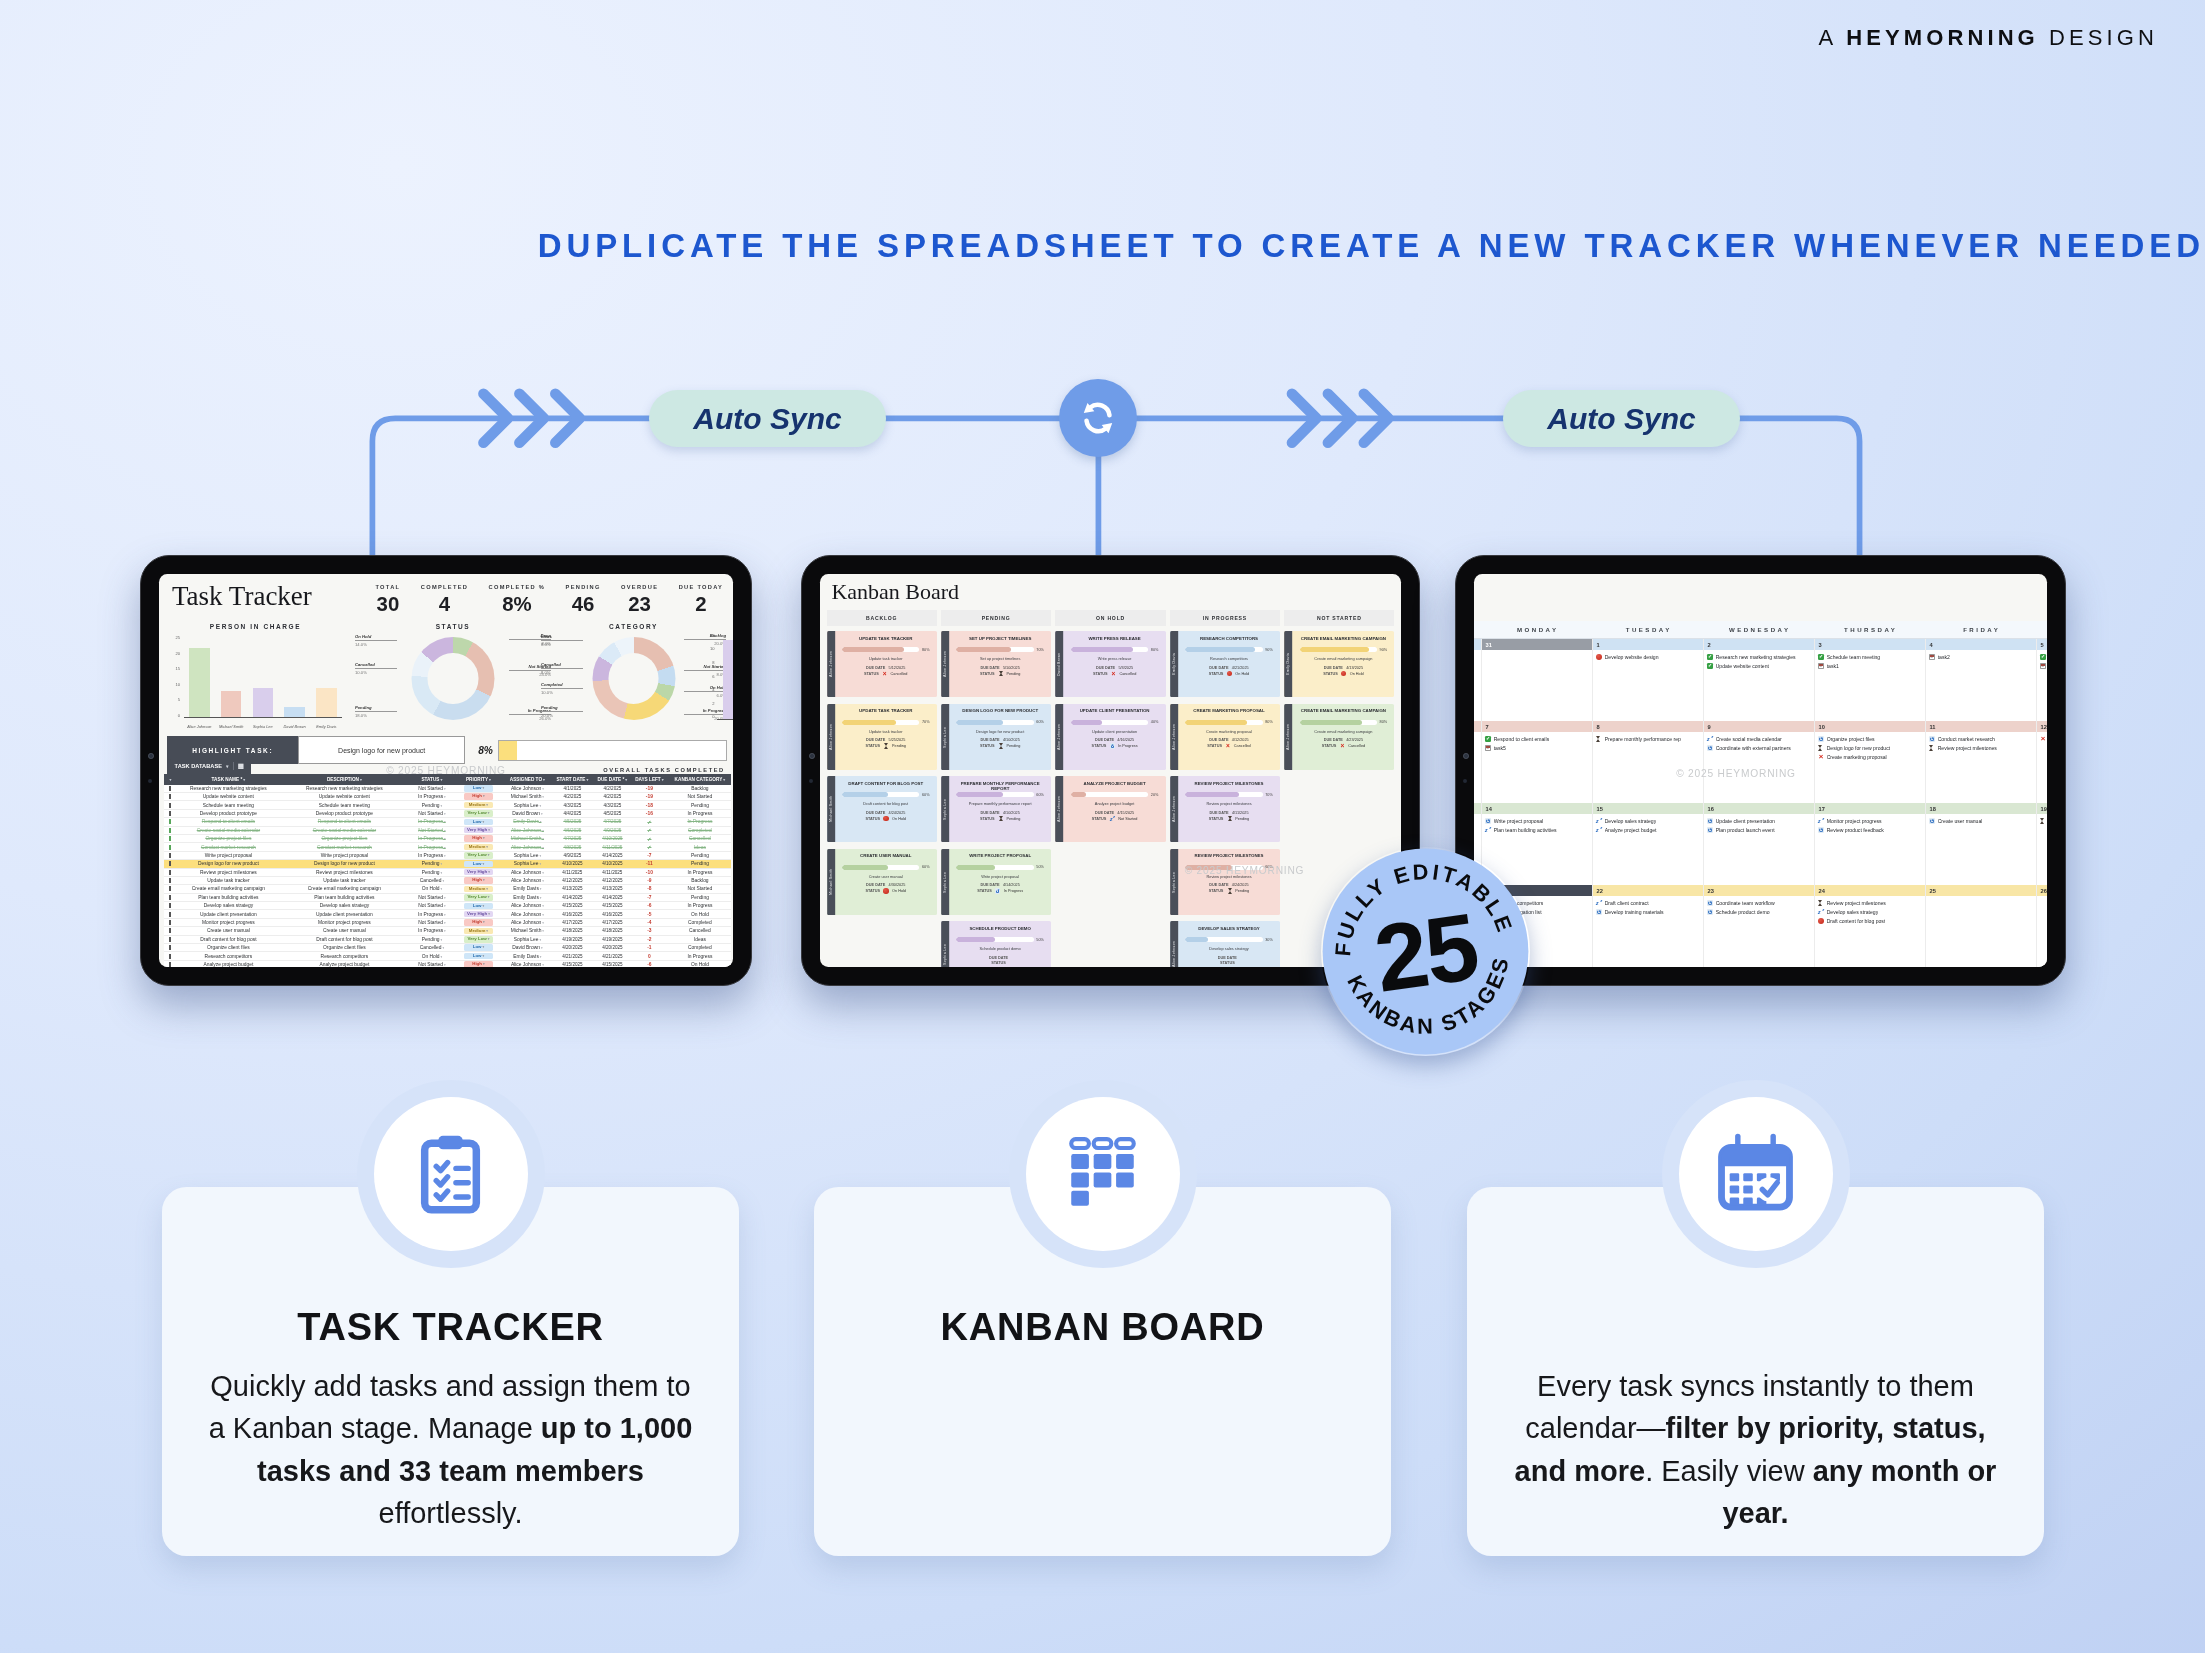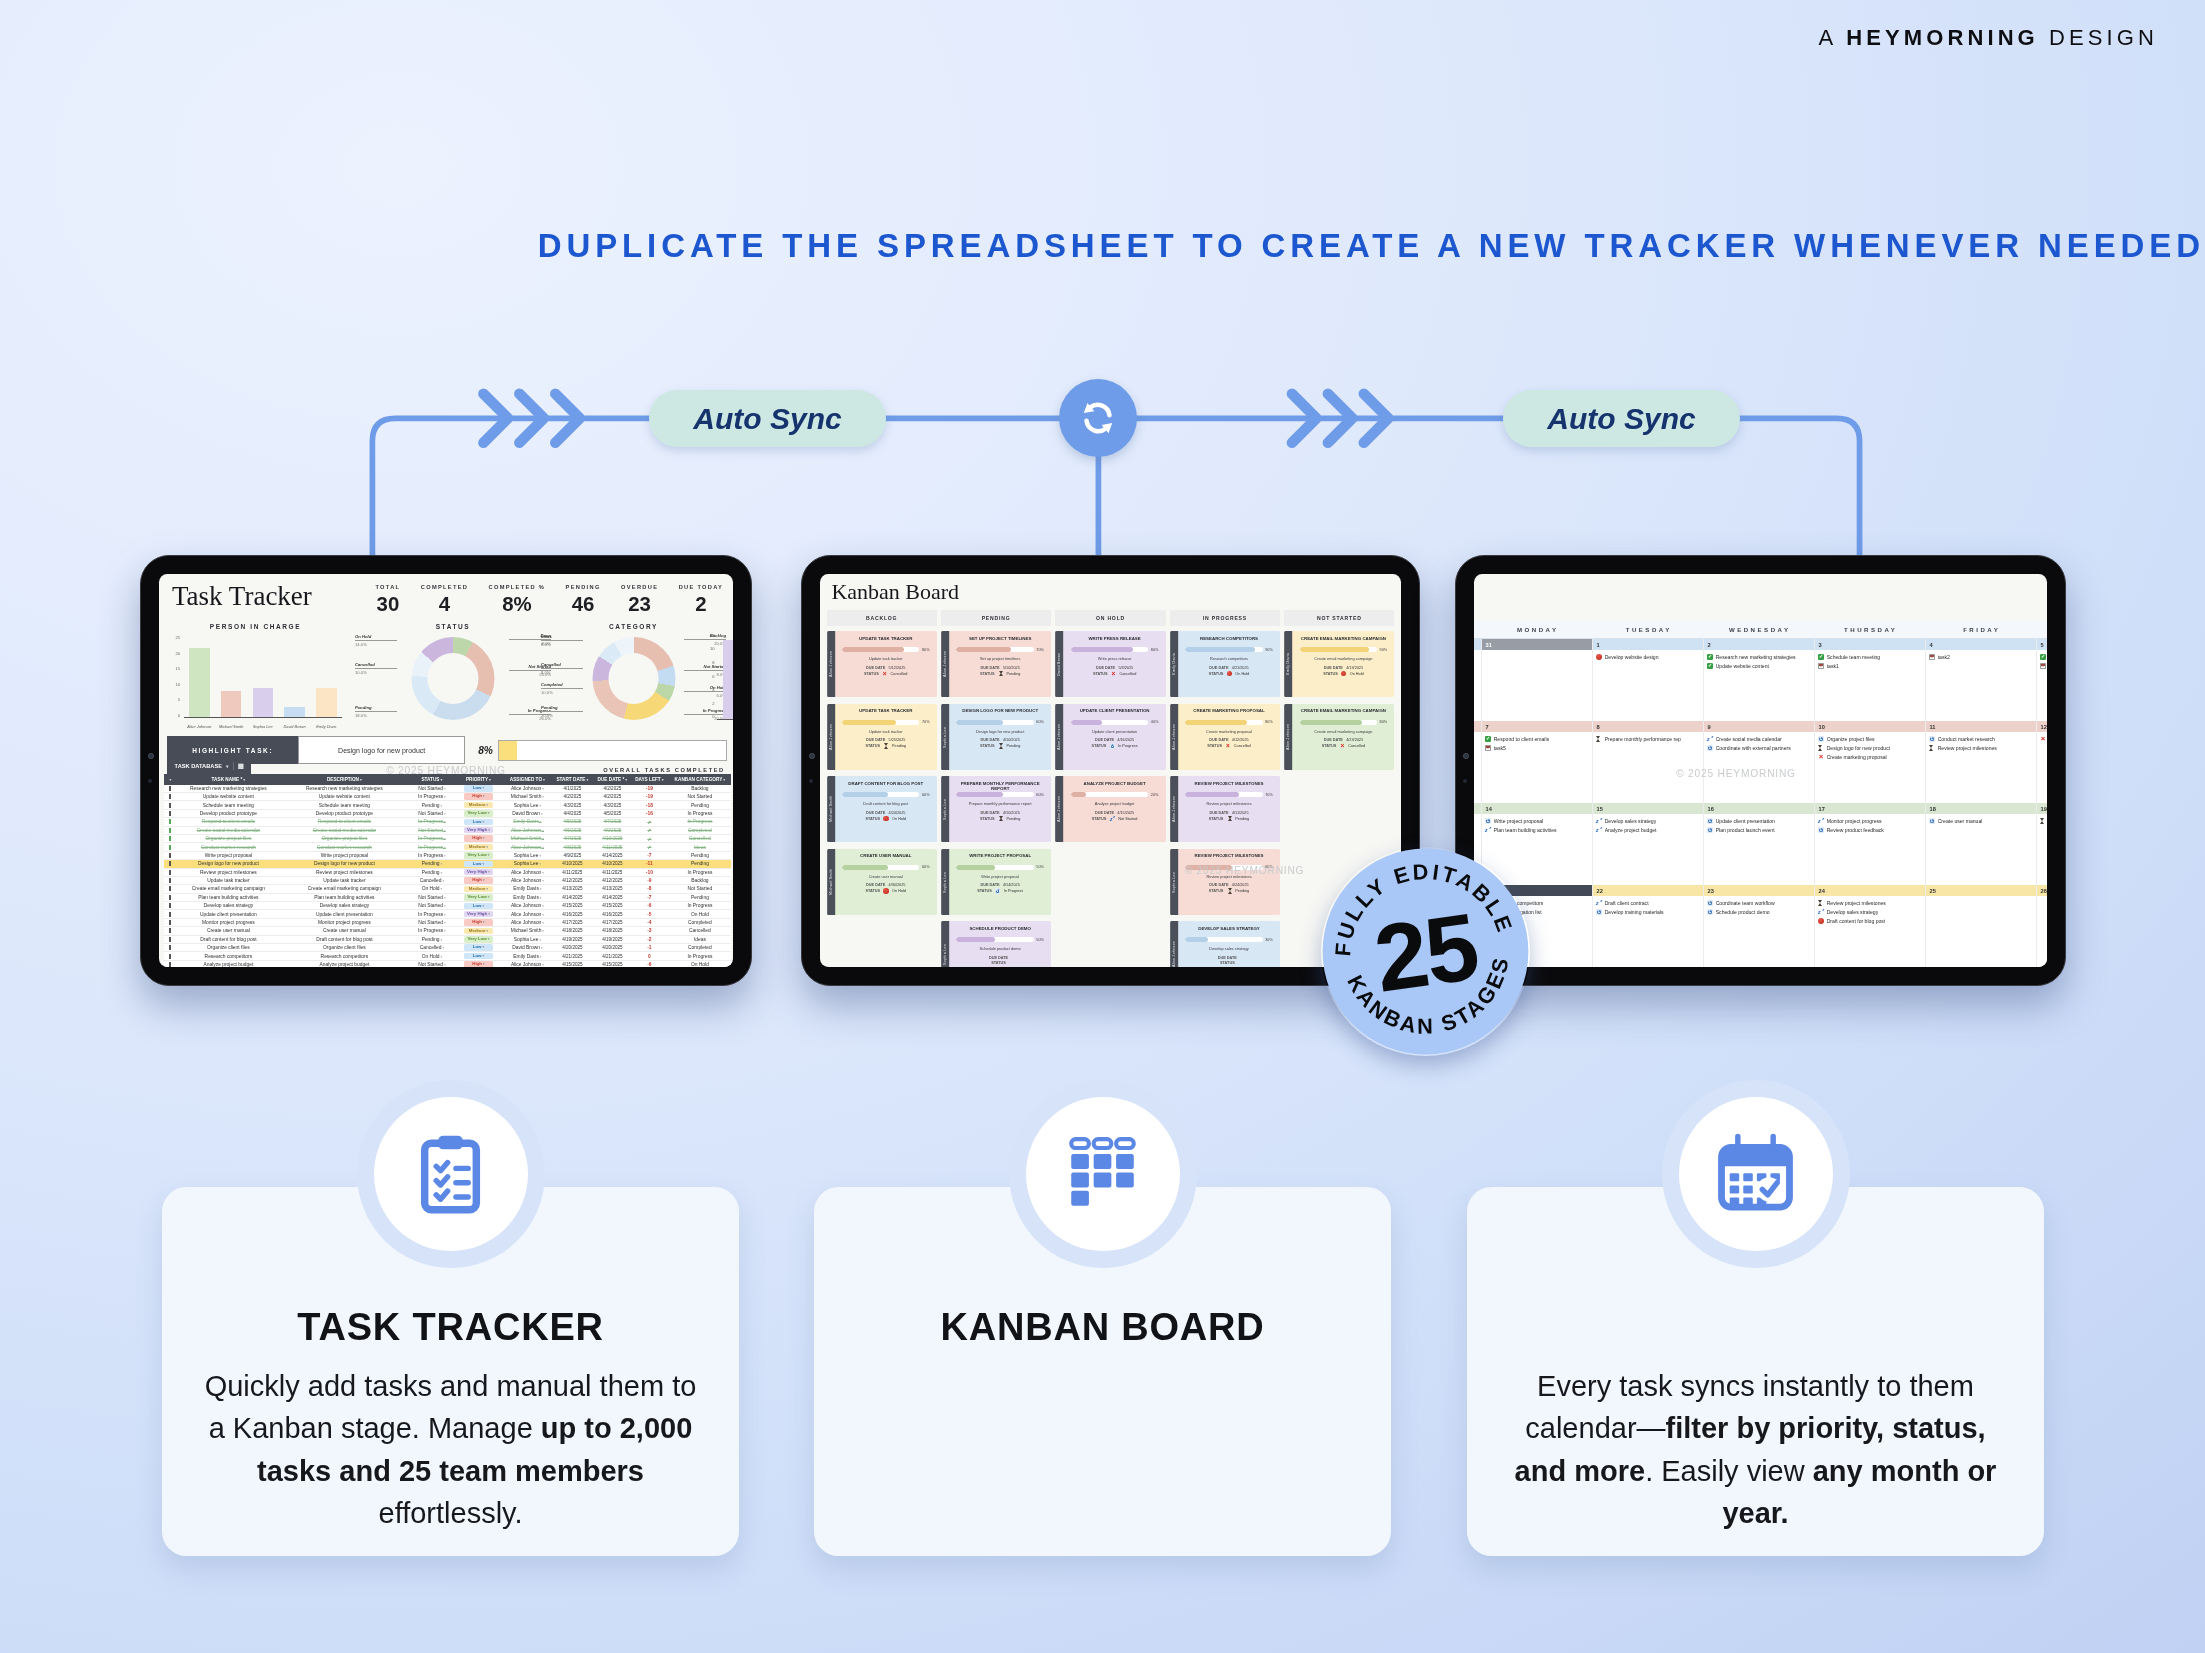--- a/index.html
+++ b/index.html
@@ -1632,21 +1632,21 @@
             <line x1="36" y1="27.5" x2="45" y2="27.5"></line>
               <line x1="36" y1="38" x2="45" y2="38"></line>
               <line x1="36" y1="48.5" x2="45" y2="48.5"></line>
           </g>
         </svg>
       </div>
     </div>
     <div class="ftitle">TASK TRACKER</div>
     <div class="fbody">
       
-    <span data-b="0">Quickly add tasks and manual them to a Kanban stage. Manage </span><span data-b="1">up to 2,000 tasks and 25 team members</span><span data-b="0"> effortlessly.</span></div>
+    <span data-b="0">Quickly add tasks and assign them to a Kanban stage. Manage </span><span data-b="1">up to 1,000 tasks and 33 team members</span><span data-b="0"> effortlessly.</span></div>
   </div>
 
   <div class="fcard" id="fcard-1">
     <div class="halo">
       <div class="disc">
         <svg viewBox="0 0 64 64" width="87" height="87">
           <g fill="none" stroke="#5b87e5" stroke-width="3">
             <rect x="9" y="6" width="13" height="6.5" rx="3.2"></rect>
               <rect x="25.5" y="6" width="13" height="6.5" rx="3.2"></rect>
               <rect x="42" y="6" width="13" height="6.5" rx="3.2"></rect>

